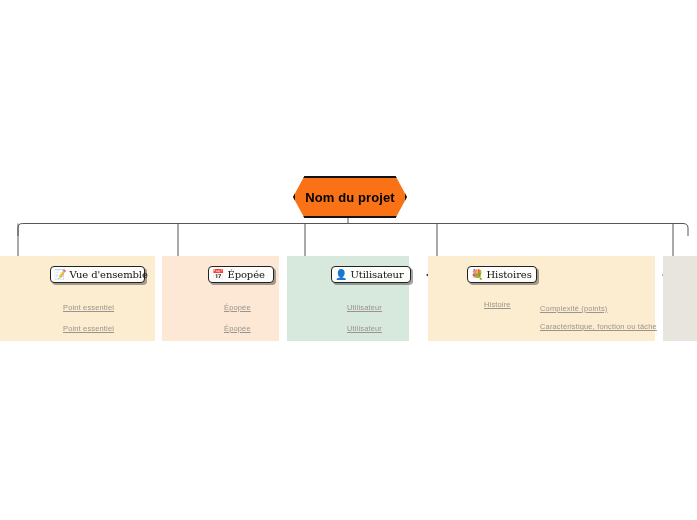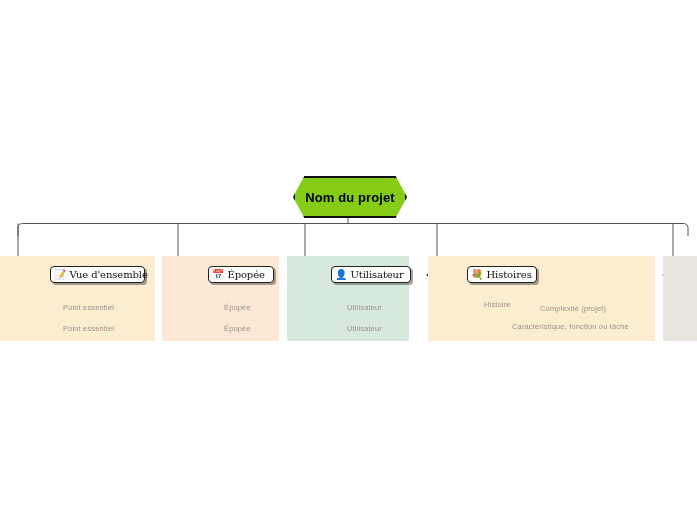--- a/index.html
+++ b/index.html
@@ -66,20 +66,21 @@
 
   
   .leaf{
     position:absolute;
     z-index:4;
     font-size:7.5px;
     color:#9a948c;
     white-space:nowrap;
     letter-spacing:.15px;
     font-family:"Liberation Sans", sans-serif;
+    text-decoration:underline;
   }
 </style>
 </head>
 <body>
 
 <svg id="canvas" viewBox="0 0 697 520" xmlns="http://www.w3.org/2000/svg">
 
   <path d="M348,214 L348,223.5" fill="none" stroke="#555" stroke-width="1"></path>
 
   <path d="M18,236 L18,228 Q18,223.5 22.5,223.5 L683,223.5 Q688,223.5 688,228 L688,236" fill="none" stroke="#555" stroke-width="1"></path>
@@ -134,21 +135,21 @@
     <line x1="534" y1="332" x2="650" y2="332"></line>
   </g>
 </svg>
 
 <div class="panel" style="left: 0px; width: 155px; background: rgb(252, 236, 208);"></div>
 <div class="panel" style="left: 162px; width: 117px; background: rgb(252, 232, 213);"></div>
 <div class="panel" style="left: 287px; width: 122px; background: rgb(215, 233, 220);"></div>
 <div class="panel" style="left: 428px; width: 227px; background: rgb(252, 236, 208);"></div>
 <div class="panel" style="left: 663px; width: 34px; background: rgb(232, 229, 223);"></div>
 
-<div class="root-node" style="background: #84cc16; border-color: rgb(17, 17, 17);">
+<div class="root-node" style="background: #f97316; border-color: rgb(17, 17, 17);">
   <span class="root-label">Nom du projet</span>
 </div>
 
 <div class="node-box" style="left:50px;top:266px;width:95px;">
   <span class="node-icon">📝</span>
   <span class="node-label">Vue d'ensemble</span>
 </div>
 
 <div class="node-box" style="left:208px;top:266px;width:66px;">
   <span class="node-icon">📅</span>
@@ -168,14 +169,14 @@
 <div class="leaf" style="left:63px;top:303px;">Point essentiel</div>
 <div class="leaf" style="left:63px;top:324px;">Point essentiel</div>
 
 <div class="leaf" style="left:224px;top:303px;">Épopée</div>
 <div class="leaf" style="left:224px;top:324px;">Épopée</div>
 
 <div class="leaf" style="left:347px;top:303px;">Utilisateur</div>
 <div class="leaf" style="left:347px;top:324px;">Utilisateur</div>
 
 <div class="leaf" style="left:484px;top:300px;">Histoire</div>
-<div class="leaf" style="left:540px;top:304px;">Complexité (projet)</div>
-<div class="leaf" style="left:512px;top:322px;text-align:center;">Caractéristique, fonction ou tâche</div>
+<div class="leaf" style="left:540px;top:304px;">Complexité (points)</div>
+<div class="leaf" style="left:540px;top:322px;text-align:center;">Caractéristique, fonction ou tâche</div>
 
 </body></html>

